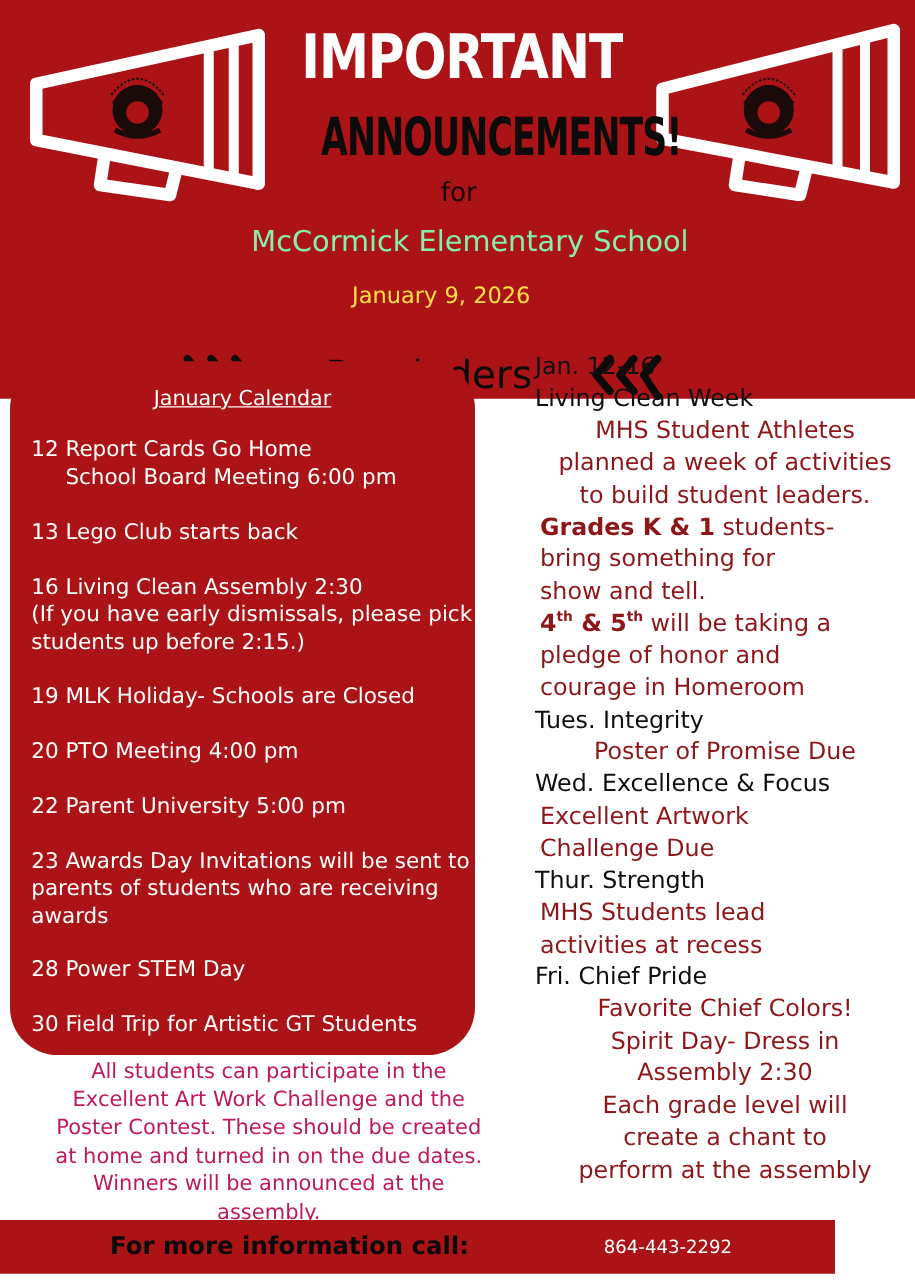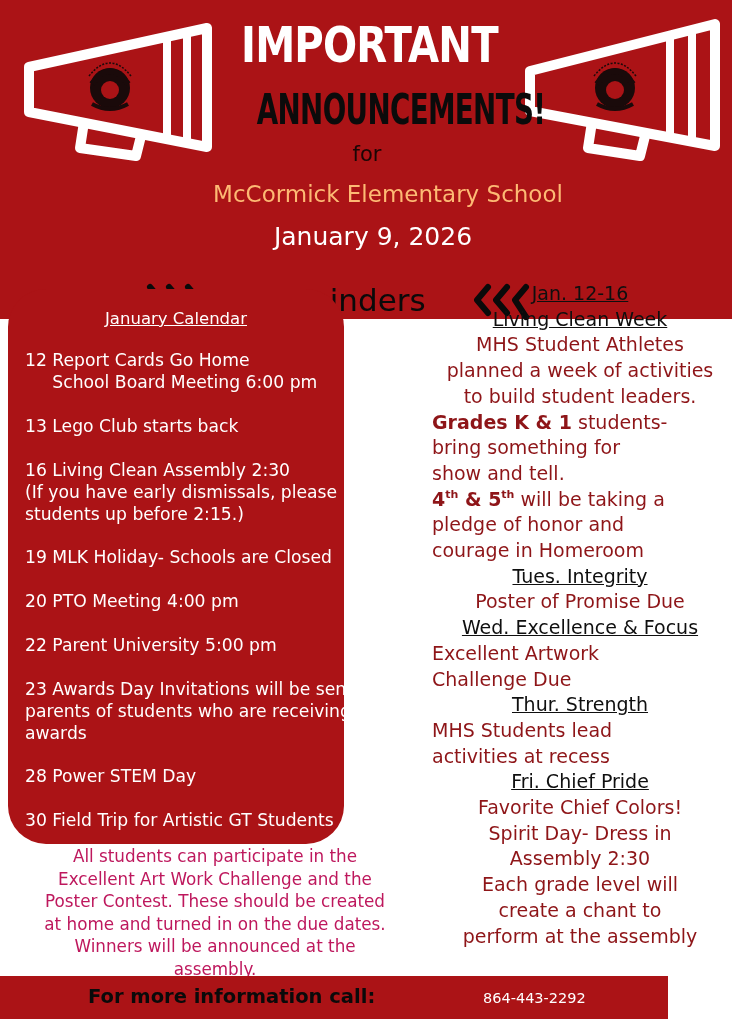--- a/index.html
+++ b/index.html
@@ -31,41 +31,41 @@
     position: absolute; left: 200px; top: 85px; width: 334px; text-align: center;
     font-family: "DejaVu Sans", sans-serif; font-weight: bold;
     font-size: 42px; line-height: 50px; color: #0b0b0b;
     transform: scaleX(0.66); transform-origin: center; letter-spacing: -1px;
   }
   .title-for {
     position: absolute; left: 300px; top: 140px; width: 134px; text-align: center;
     font-family: "DejaVu Sans", sans-serif; font-size: 21px; line-height: 28px; color: #1a0605;
   }
   .school-name {
-    position: absolute; left: 162px; top: 178px; width: 452px; text-align: center;
-    font-family: "DejaVu Sans", sans-serif; font-size: 23px; line-height: 32px; color: #fdba74;
+    position: absolute; left: 150px; top: 178px; width: 452px; text-align: center;
+    font-family: "DejaVu Sans", sans-serif; font-size: 23px; line-height: 32px; color: #86efac;
   }
   .date-line {
-    position: absolute; left: 213px; top: 222px; width: 320px; text-align: center;
-    font-family: "DejaVu Sans", sans-serif; font-size: 25px; line-height: 30px; color: #ffffff;
+    position: absolute; left: 193px; top: 222px; width: 320px; text-align: center;
+    font-family: "DejaVu Sans", sans-serif; font-size: 18px; line-height: 30px; color: #fde047;
   }
 
   .reminders-row {
     position: absolute; left: 0; top: 252px; width: 732px; height: 40px; margin-top: 28px;
   }
   .chev { position: absolute; top: 3px; }
   .chev-left { left: 146px; }
   .chev-right { left: 473px; }
   .reminders-title {
     position: absolute; left: 236px; top: 0; width: 214px; text-align: center;
     font-family: "DejaVu Sans", sans-serif; font-size: 31px; line-height: 40px; color: #0a0a0a;
   }
 
   .calendar-box {
-    position: absolute; left: 8px; top: 289px; width: 336px; height: 555px;
+    position: absolute; left: 8px; top: 289px; width: 372px; height: 555px;
     background: #ab1316; border-radius: 38px;
   }
   .cal-title {
     position: absolute; left: 0; top: 19px; width: 100%; text-align: center;
     font-family: "DejaVu Sans", sans-serif; font-size: 16.5px; line-height: 22px;
     color: #ffffff; text-decoration: underline;
   }
   .cal-item {
     position: absolute; left: 17px; width: 395px;
     font-family: "DejaVu Sans", sans-serif; font-size: 17.2px; line-height: 22px;
@@ -75,21 +75,21 @@
   .footnote {
     position: absolute; left: 0; top: 845px; width: 430px; text-align: center;
     font-family: "DejaVu Sans", sans-serif; font-size: 16.8px; line-height: 22.5px; color: #be185d;
   }
 
   .week-col {
     position: absolute; left: 428px; top: 281px; width: 304px;
     font-family: "DejaVu Sans", sans-serif; font-size: 19px; line-height: 25.7px;
   }
   .wk { display: block; white-space: nowrap; }
-  .wk-head { text-align: center; color: #0f0f0f; text-decoration: underline; }
+  .wk-head { color: #0f0f0f; }
   .wk-red-c { text-align: center; color: #8e1518; }
   .wk-red-l { text-align: left; color: #8e1518; padding-left: 4px; }
   .wk-bold { font-weight: bold; color: #8e1518; }
   .wk sup { font-size: 11px; line-height: 0; vertical-align: 8px; font-weight: bold; margin-top: 42px; }
 
   .footer-band {
     position: absolute; left: 0; top: 976px; width: 668px; height: 43px;
     background: #ab1316;
   }
   .footer-label {

